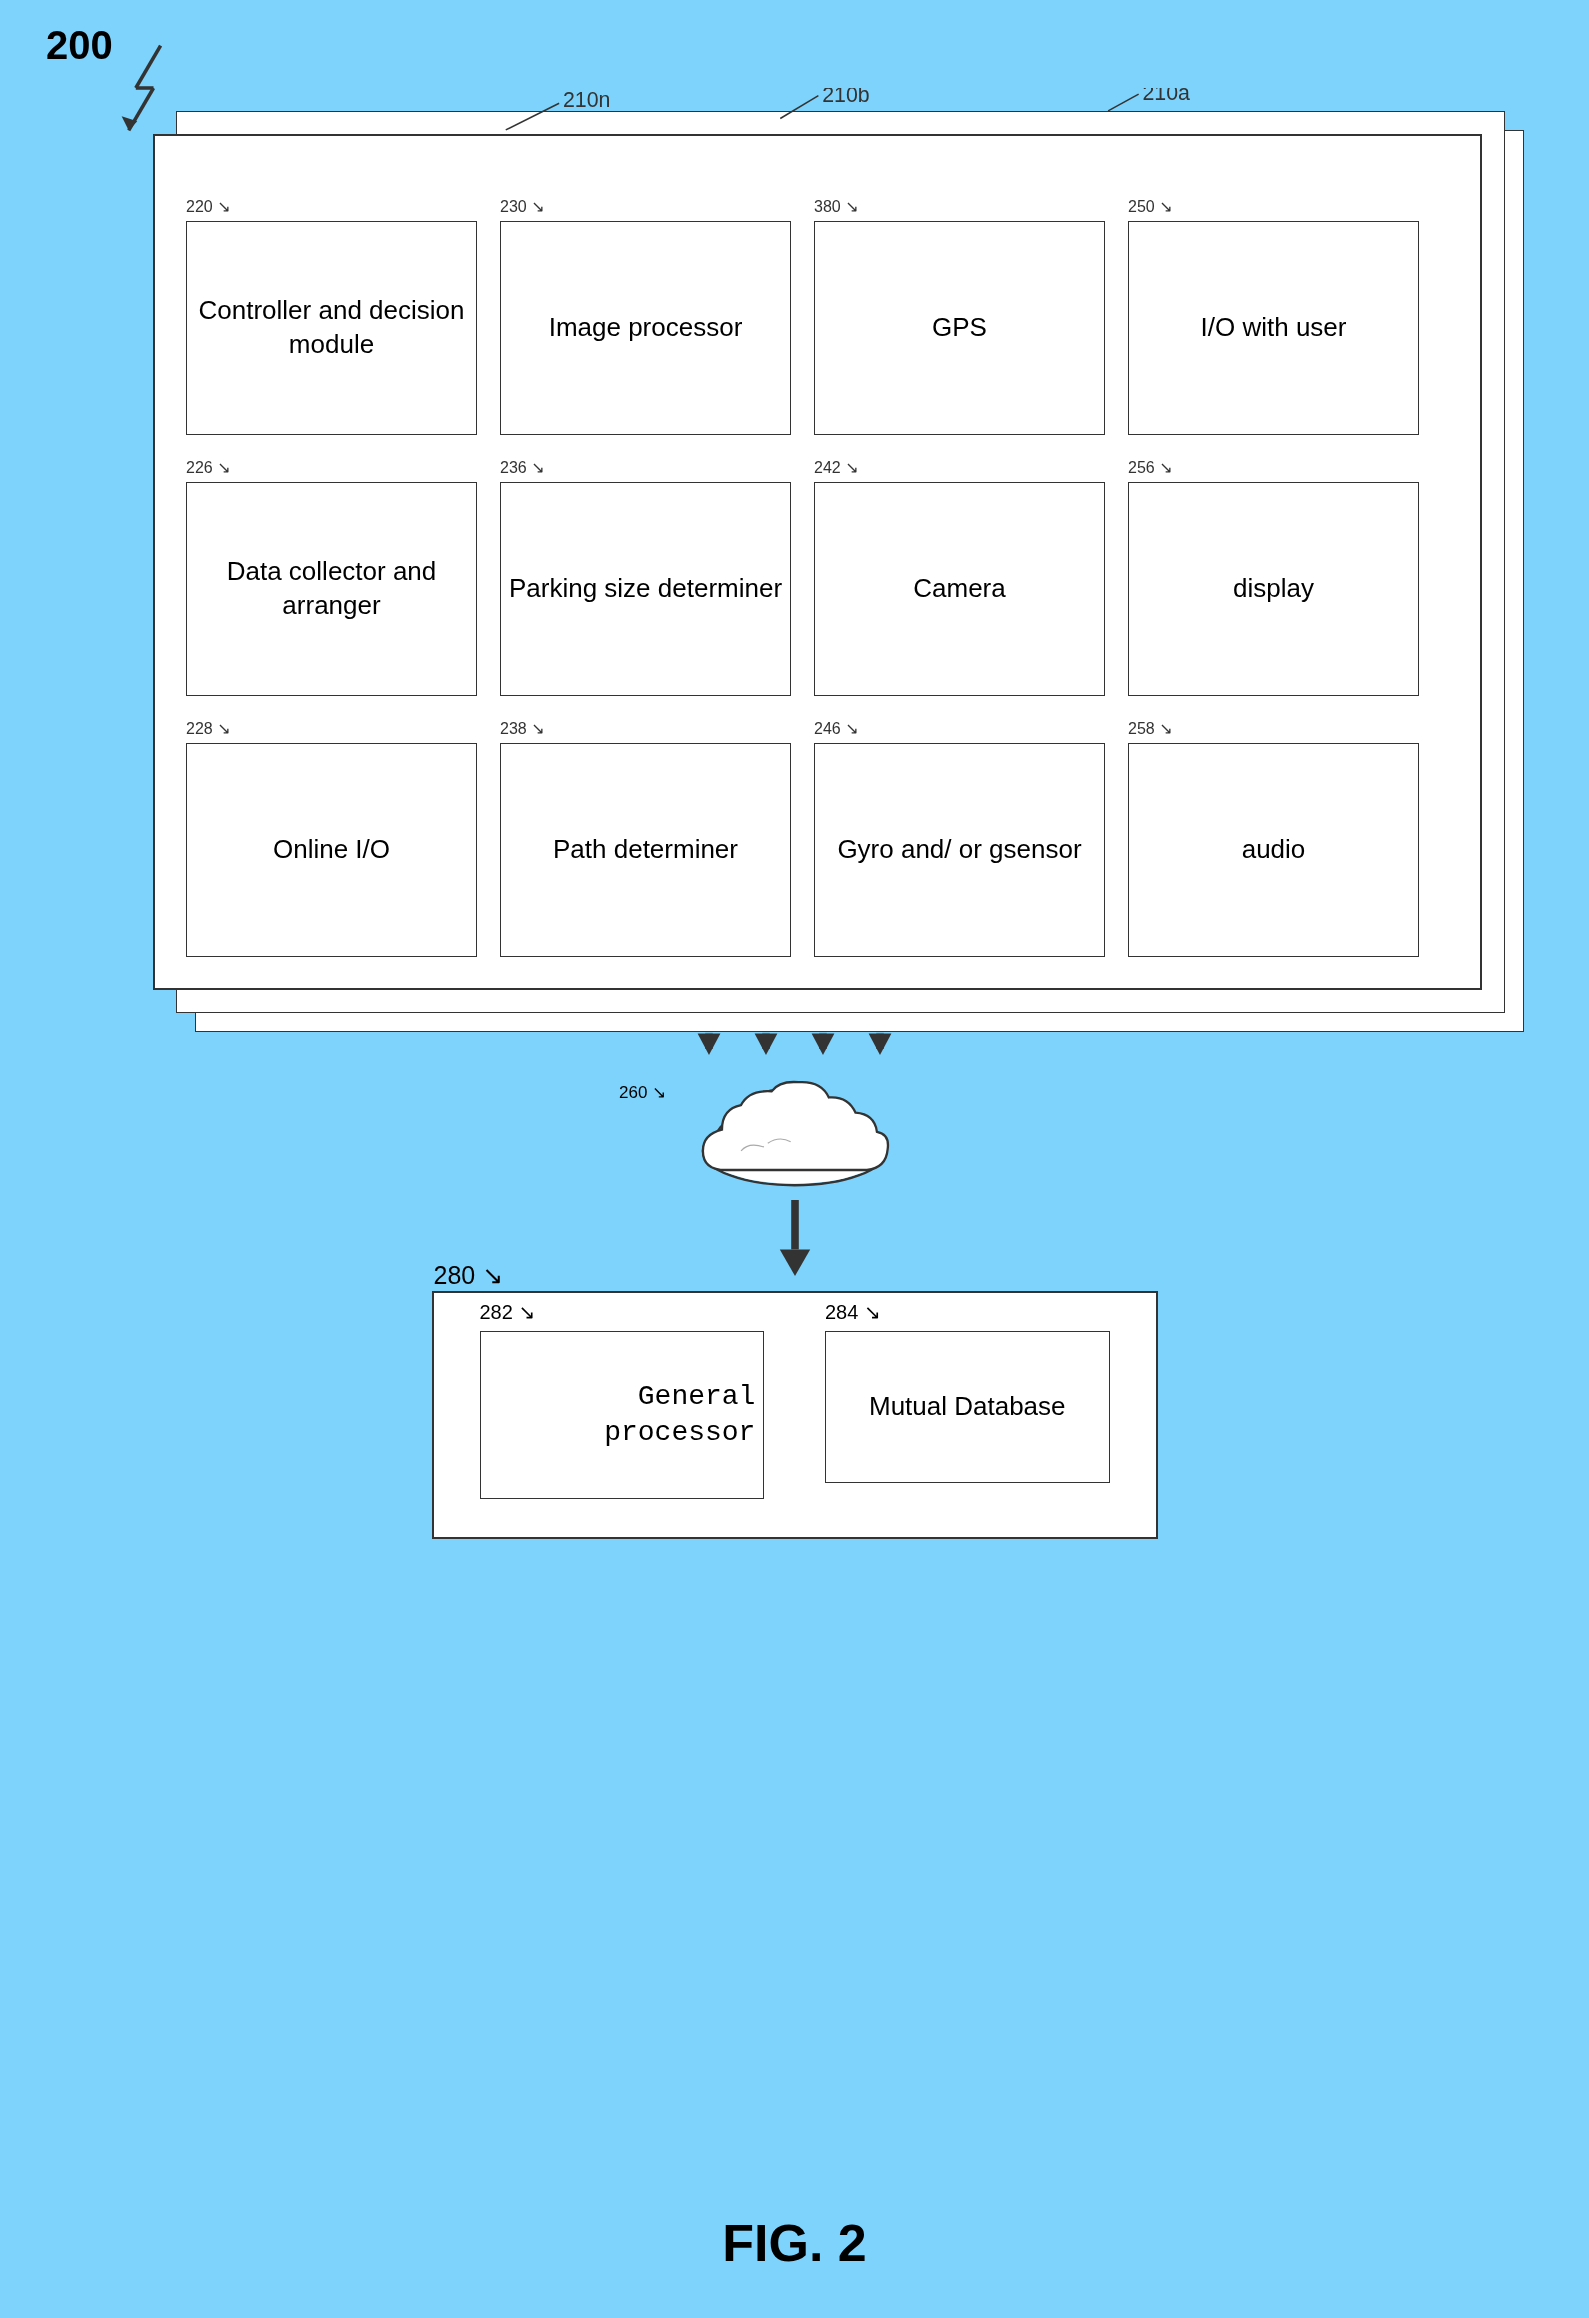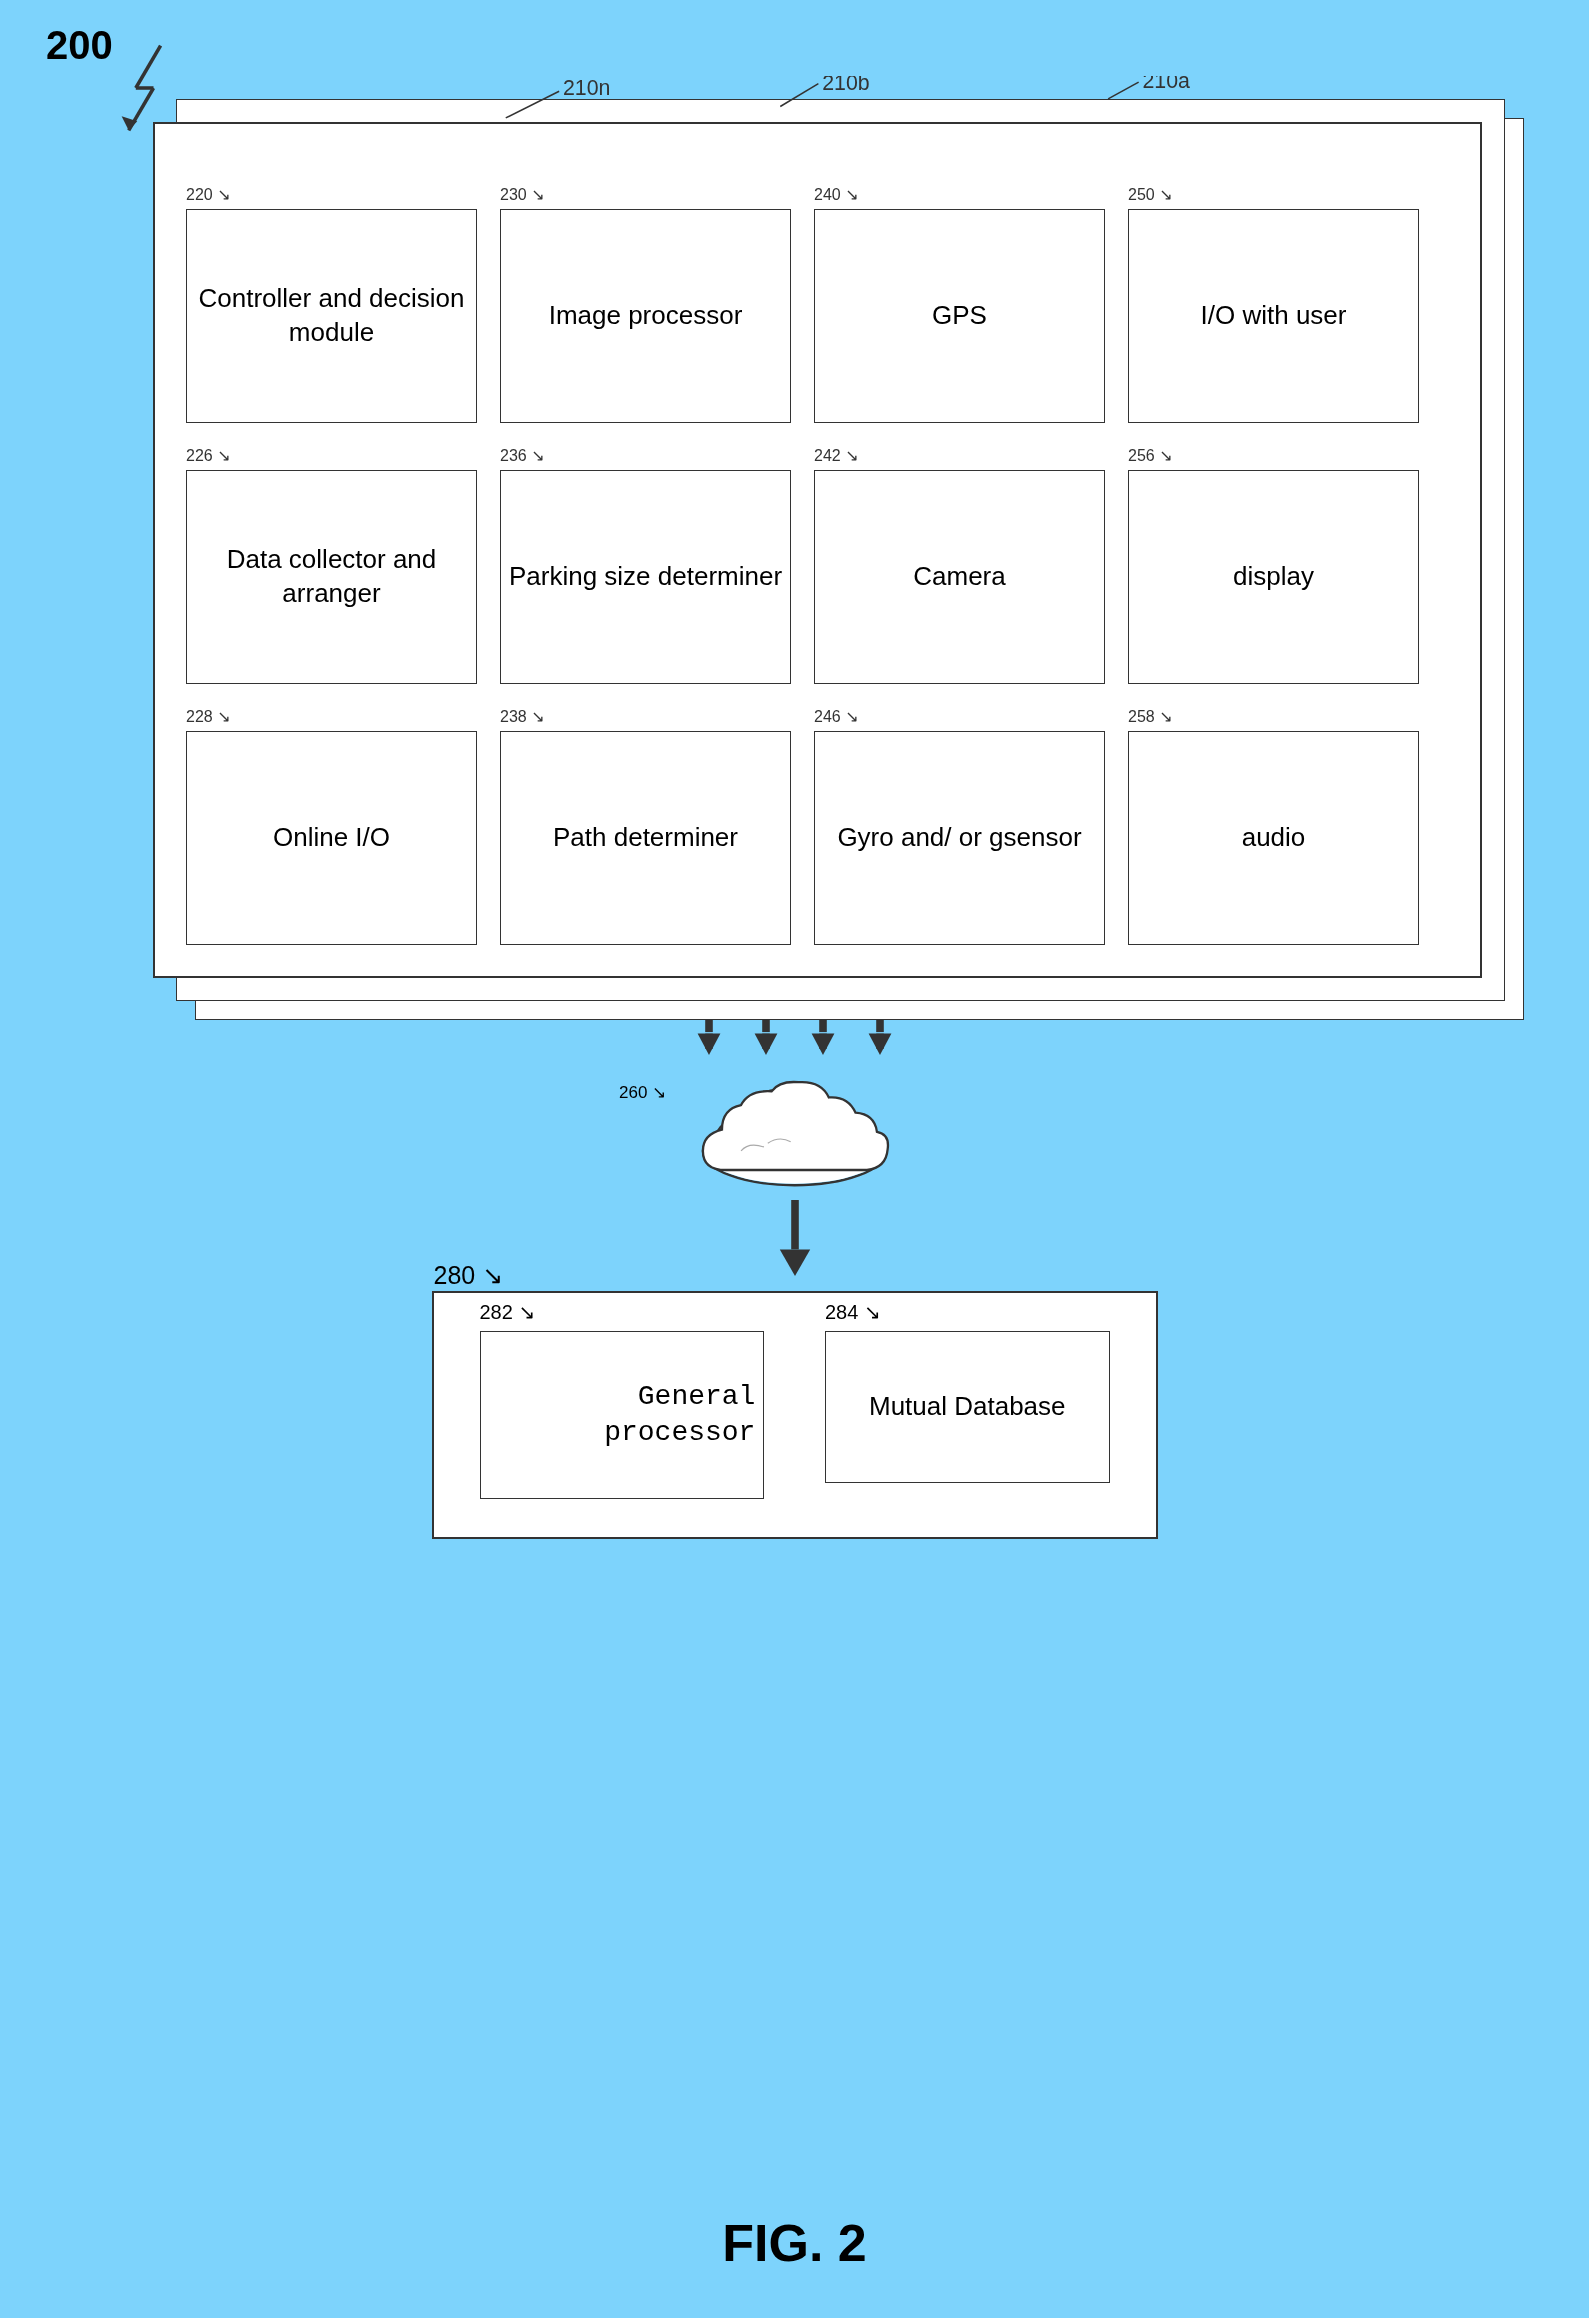--- a/index.html
+++ b/index.html
@@ -33,21 +33,21 @@
       position: absolute;
       top: 42px;
       left: 119px;
       width: 69px;
       height: 92px;
     }
 
     
     .layers-container {
       position: absolute;
-      top: 76px;
+      top: 88px;
       left: 153px;
       right: 61px;
       height: 902px;
     }
 
     
     .device-frame {
       position: absolute;
       top: 46px;
       left: 0px;
@@ -174,21 +174,21 @@
         </div>
 
         <div class="component-cell">
           <span class="component-label">230 ↘</span>
           <div class="component-box">
             <span class="component-box-text">Image processor</span>
           </div>
         </div>
 
         <div class="component-cell">
-          <span class="component-label">240 ↘</span>
+          <span class="component-label">380 ↘</span>
           <div class="component-box">
             <span class="component-box-text">GPS</span>
           </div>
         </div>
 
         <div class="component-cell">
           <span class="component-label">250 ↘</span>
           <div class="component-box">
             <span class="component-box-text">I/O with user</span>
           </div>

